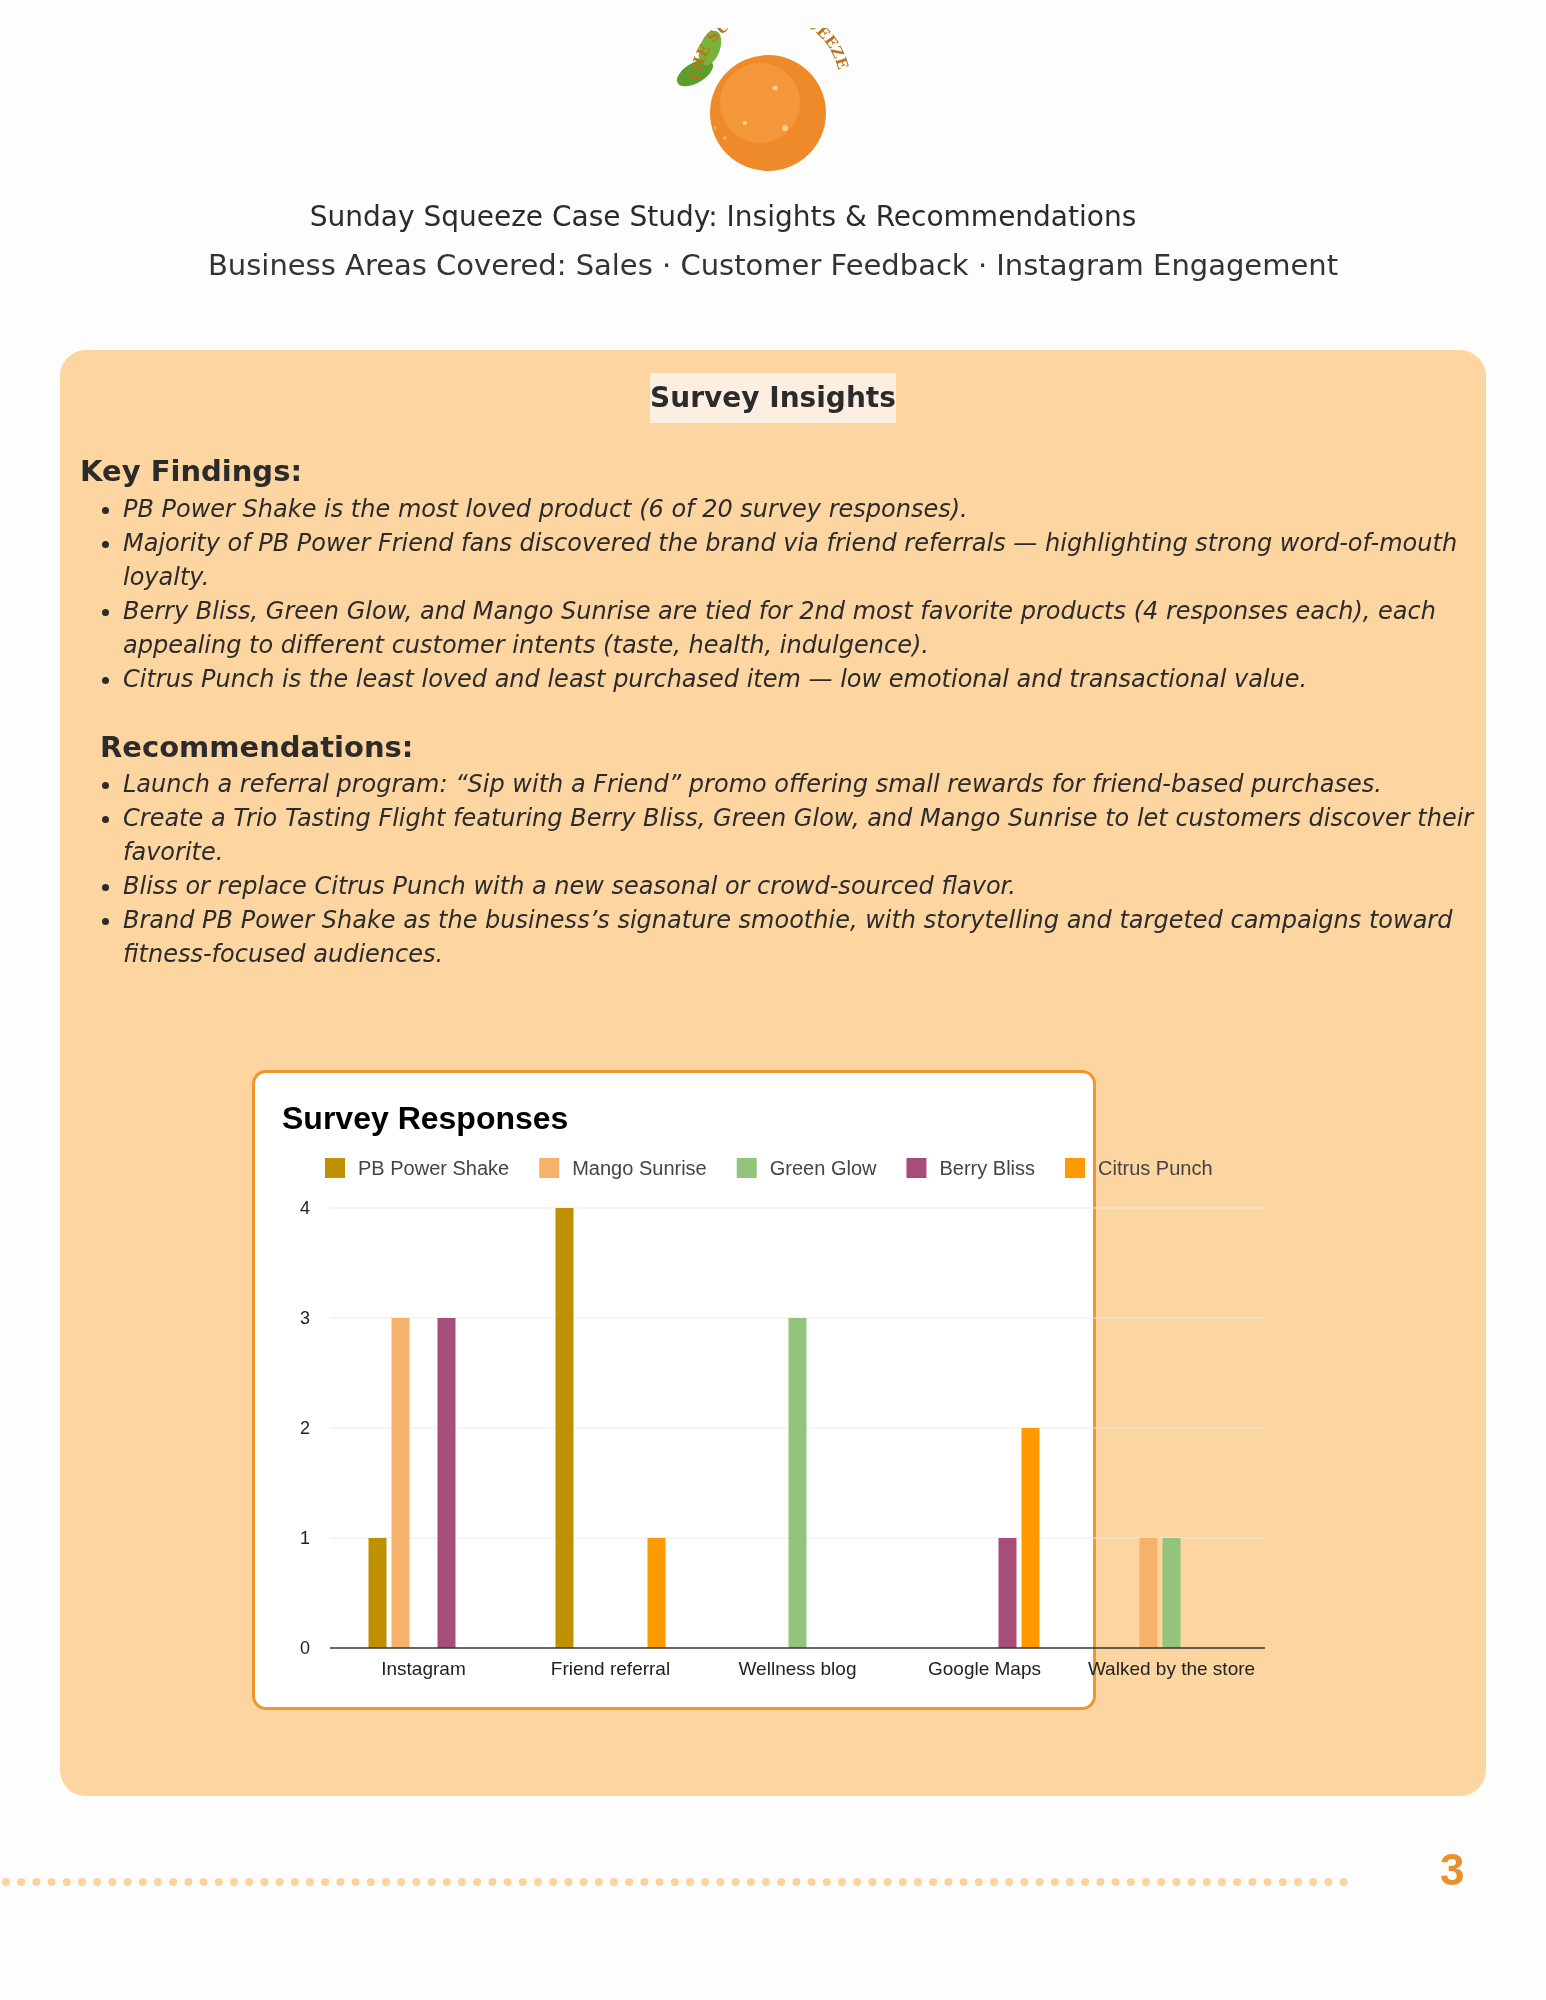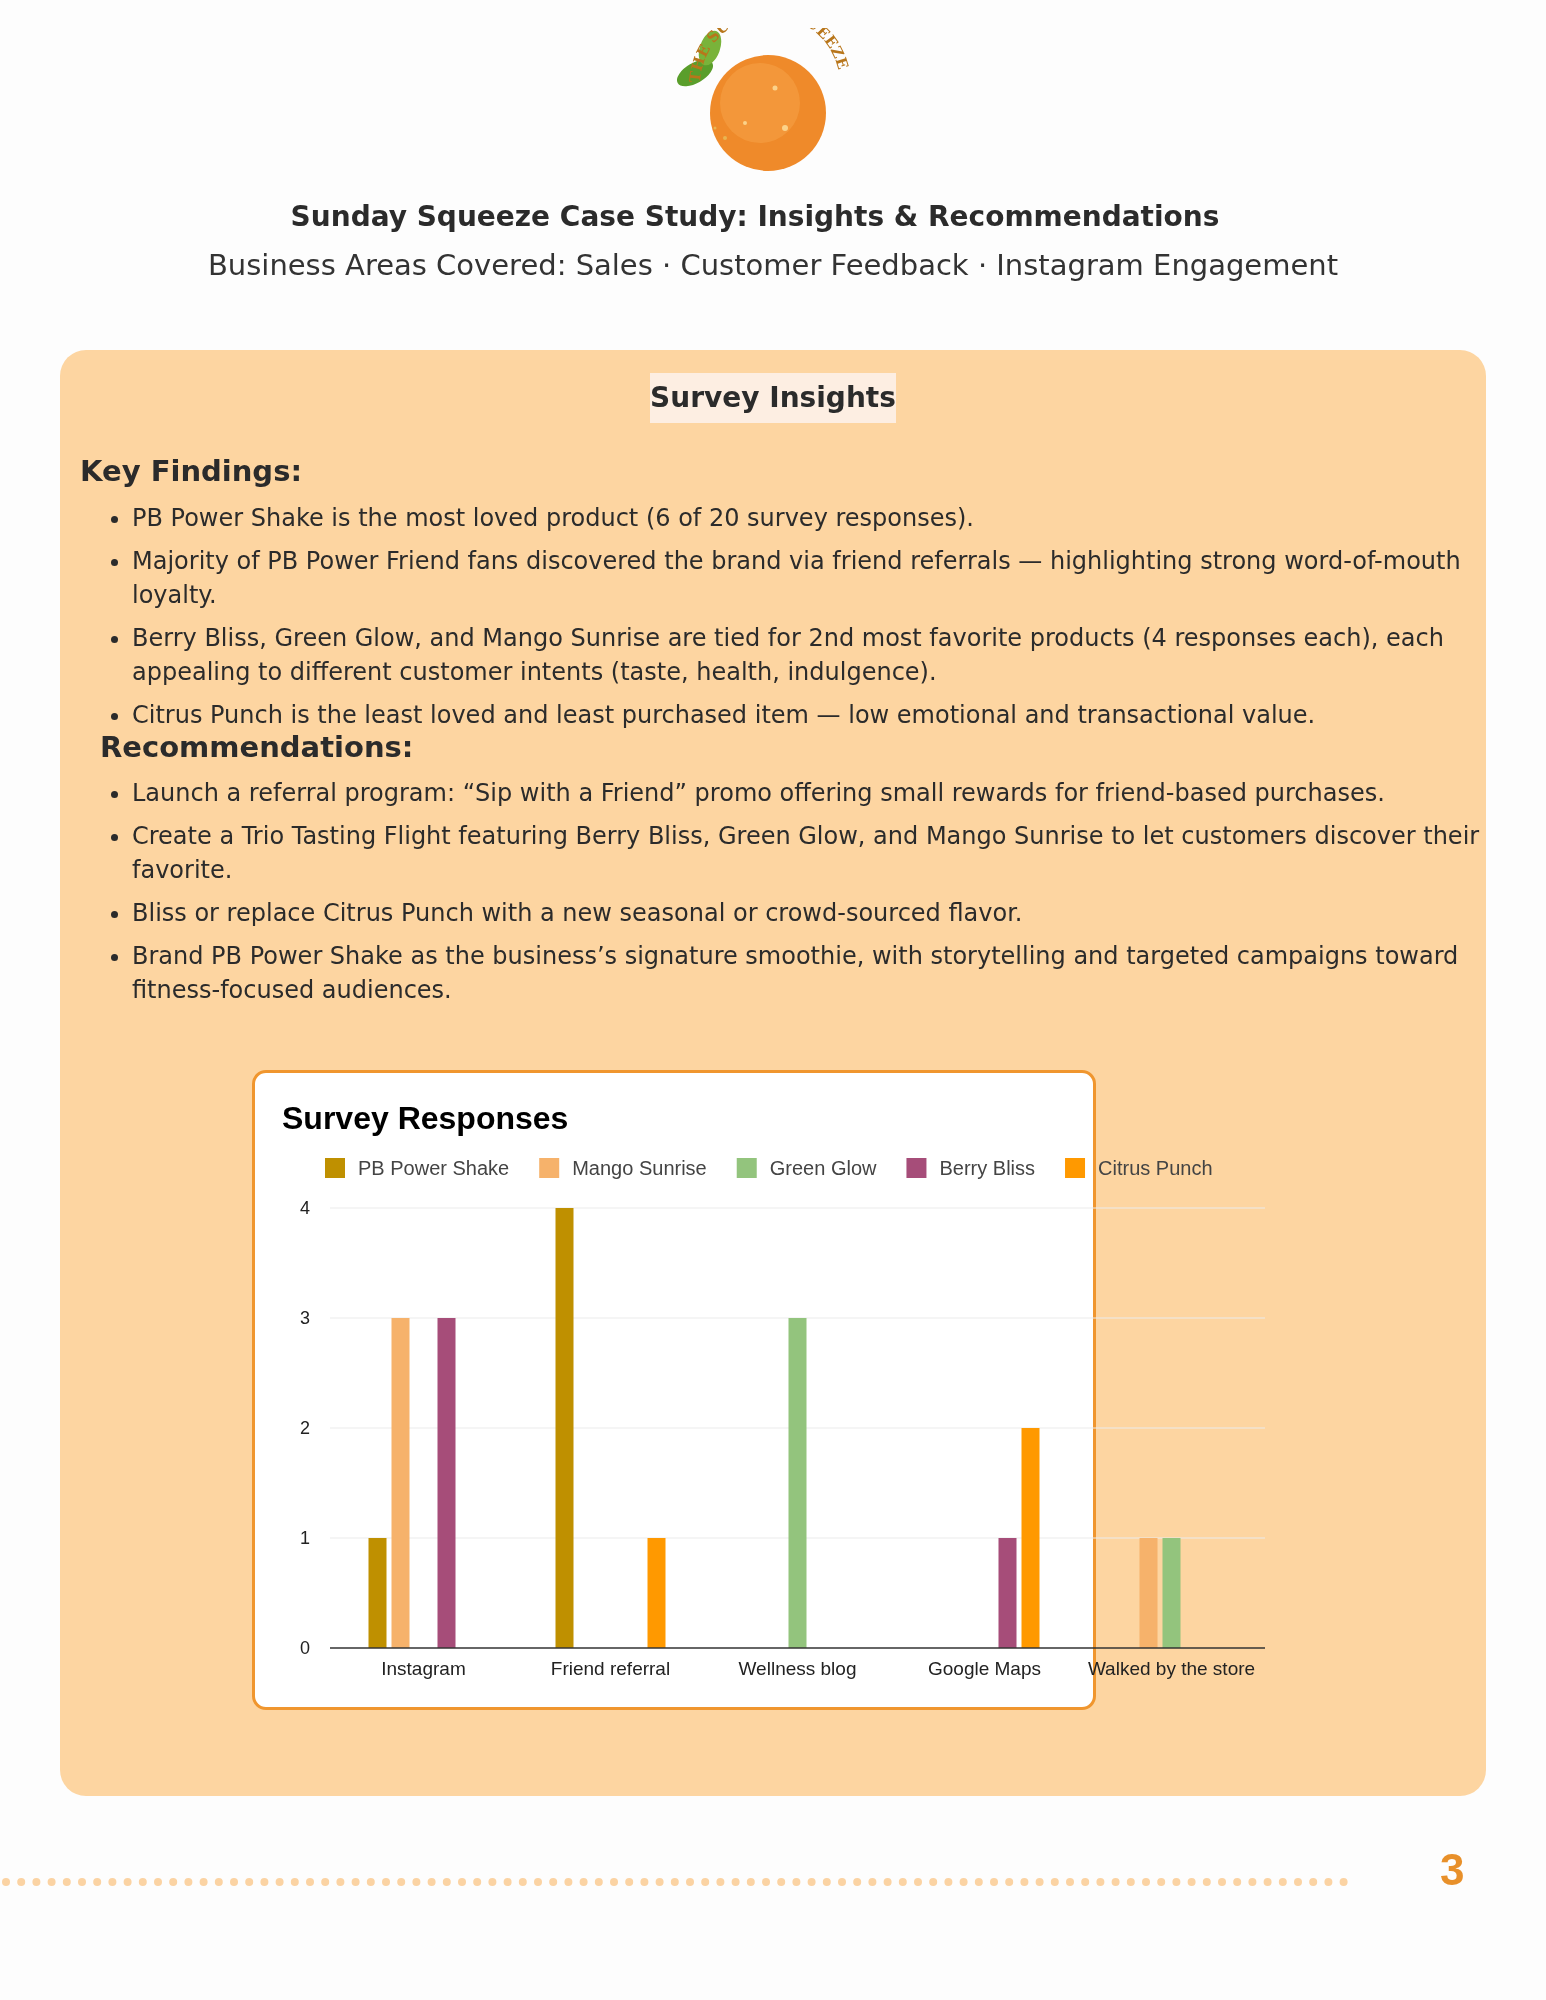--- a/index.html
+++ b/index.html
@@ -3,21 +3,21 @@
 <meta charset="utf-8">
 <style>
   html, body { margin: 0; padding: 0; }
   body {
     width: 1546px; height: 2000px; background: #fdfdfd; position: relative;
     font-family: "DejaVu Sans", sans-serif; color: #2b2b2b; overflow: hidden;
   }
   .logo { position: absolute; left: 665px; top: 28px; width: 200px; height: 150px; }
   .title {
     position: absolute; left: 0; width: 1446px; top: 200px; text-align: center;
-    font-size: 28px; font-weight: bold; color: #2b2b2b; padding-left: 32px;
+    font-size: 28px; font-weight: normal; color: #2b2b2b;
   }
   .subtitle {
     position: absolute; left: 0; width: 1546px; top: 248px; text-align: center;
     font-size: 29px; color: #333;
   }
   .panel {
     position: absolute; left: 60px; top: 350px; width: 1426px; height: 1446px;
     background: #fdd5a1; border-radius: 26px;
   }
   .section-pill {
@@ -25,21 +25,21 @@
     background: #fdeee2; border-radius: 0; text-align: center; line-height: 50px;
     font-size: 28px; font-weight: bold; color: #2b2b2b;
   }
   .heading {
     position: absolute; left: 20px; font-size: 29px; font-weight: bold; color: #2b2b2b;
   }
   ul.bullets {
     position: absolute; left: 20px; width: 1380px; margin: 0; padding: 0 0 0 43px;
     font-size: 24px; line-height: 34px; color: #2b2b2b;
   }
-  ul.bullets li { margin: 9px; padding-left: 0; }
+  ul.bullets li { margin: 0; padding-left: 0; font-style: italic; }
   .chart-card {
     position: absolute; left: 192px; top: 720px; width: 844px; height: 640px;
     background: #ffffff; border: 3px solid #f0962e; border-radius: 14px; box-sizing: border-box;
   }
   .chart-card svg { position: absolute; left: 0; top: 0; }
   .dots { position: absolute; left: 0; top: 1872px; width: 1360px; height: 20px; }
   .page-num {
     position: absolute; left: 1440px; top: 1845px; font-size: 44px; font-weight: bold;
     color: #e8902a; font-family: "Liberation Sans", sans-serif;
   }

